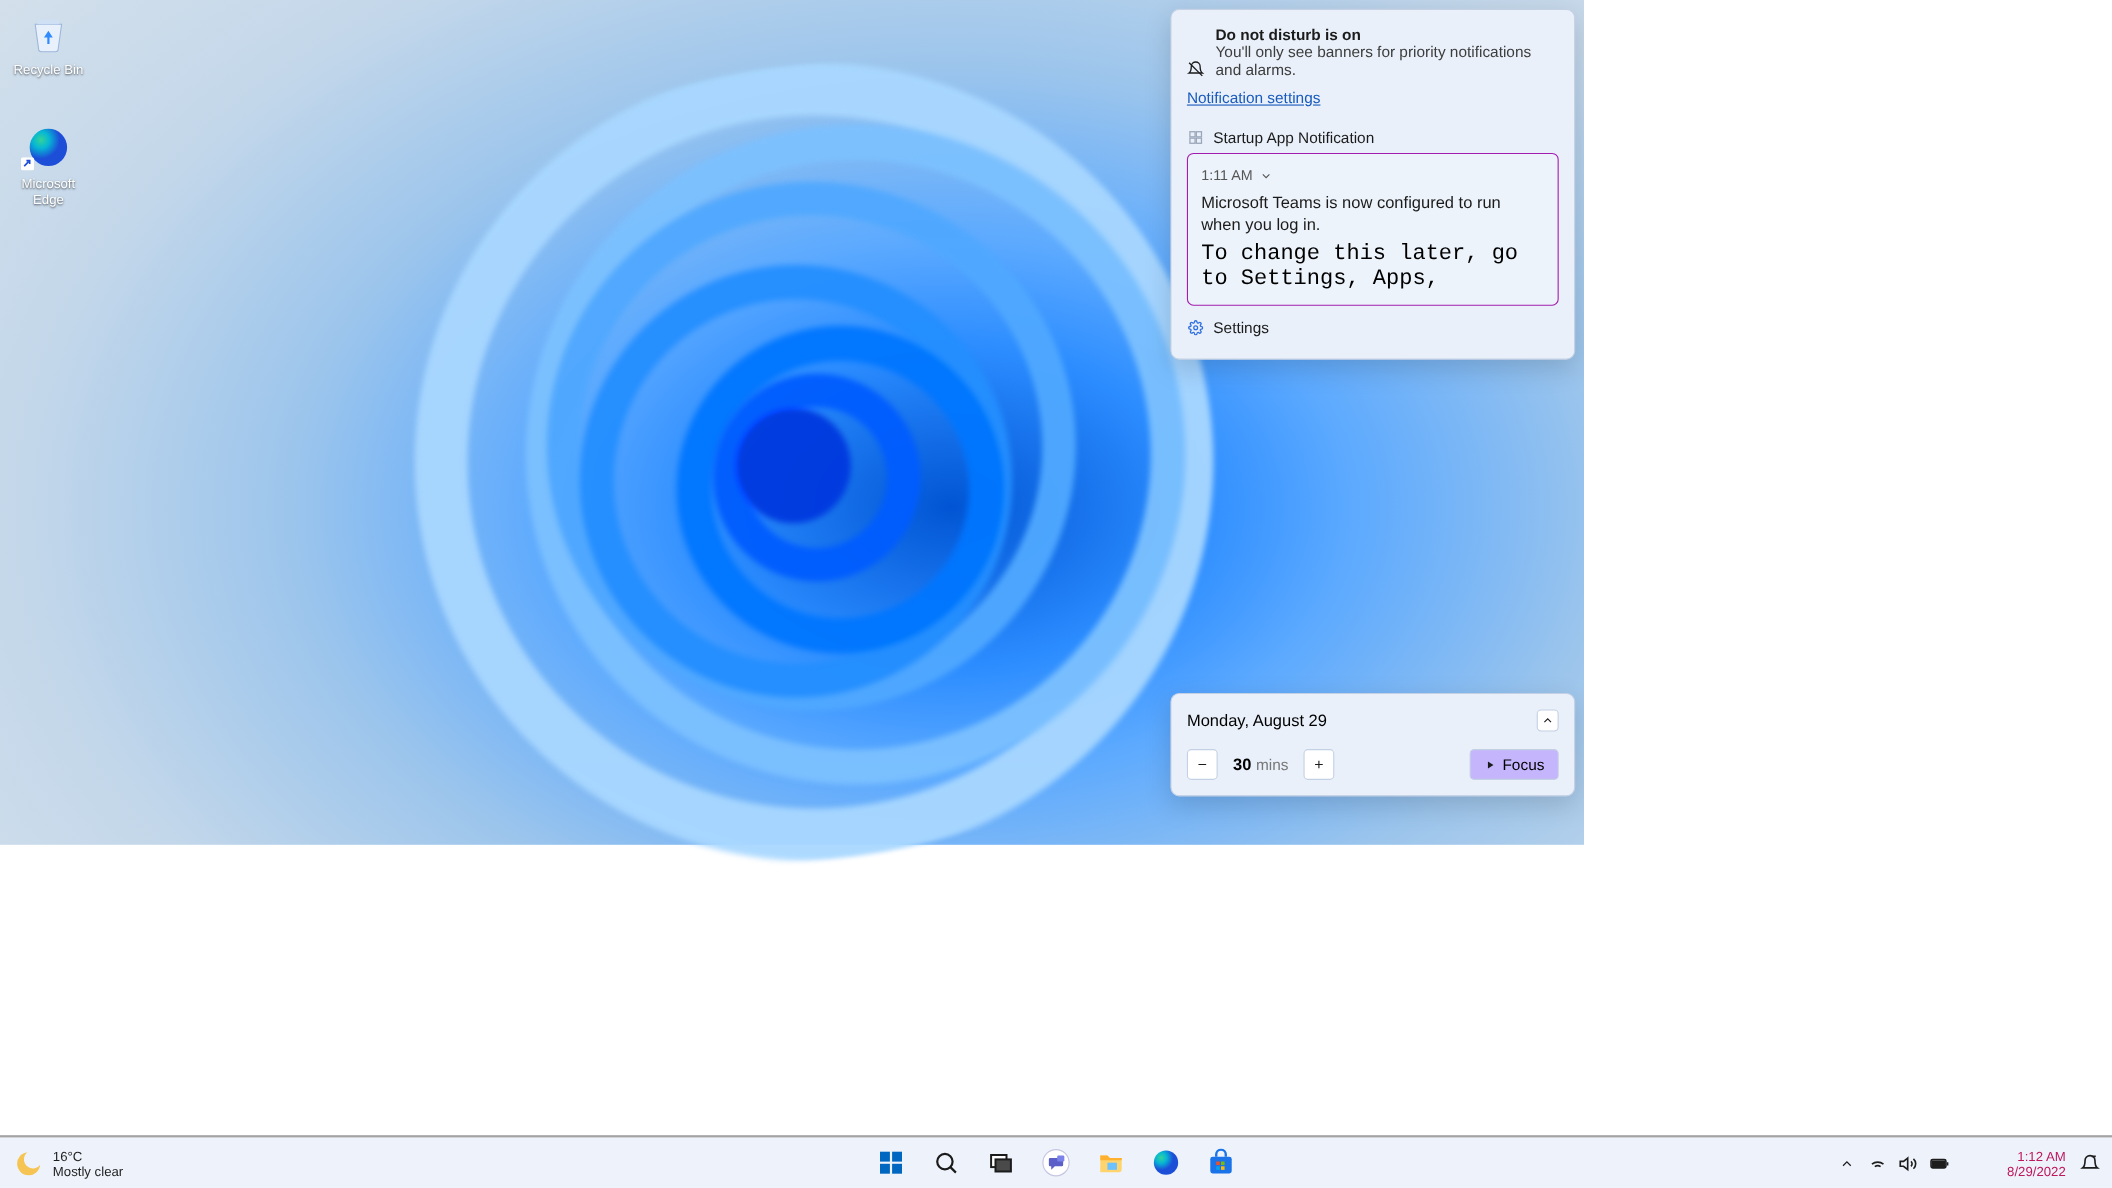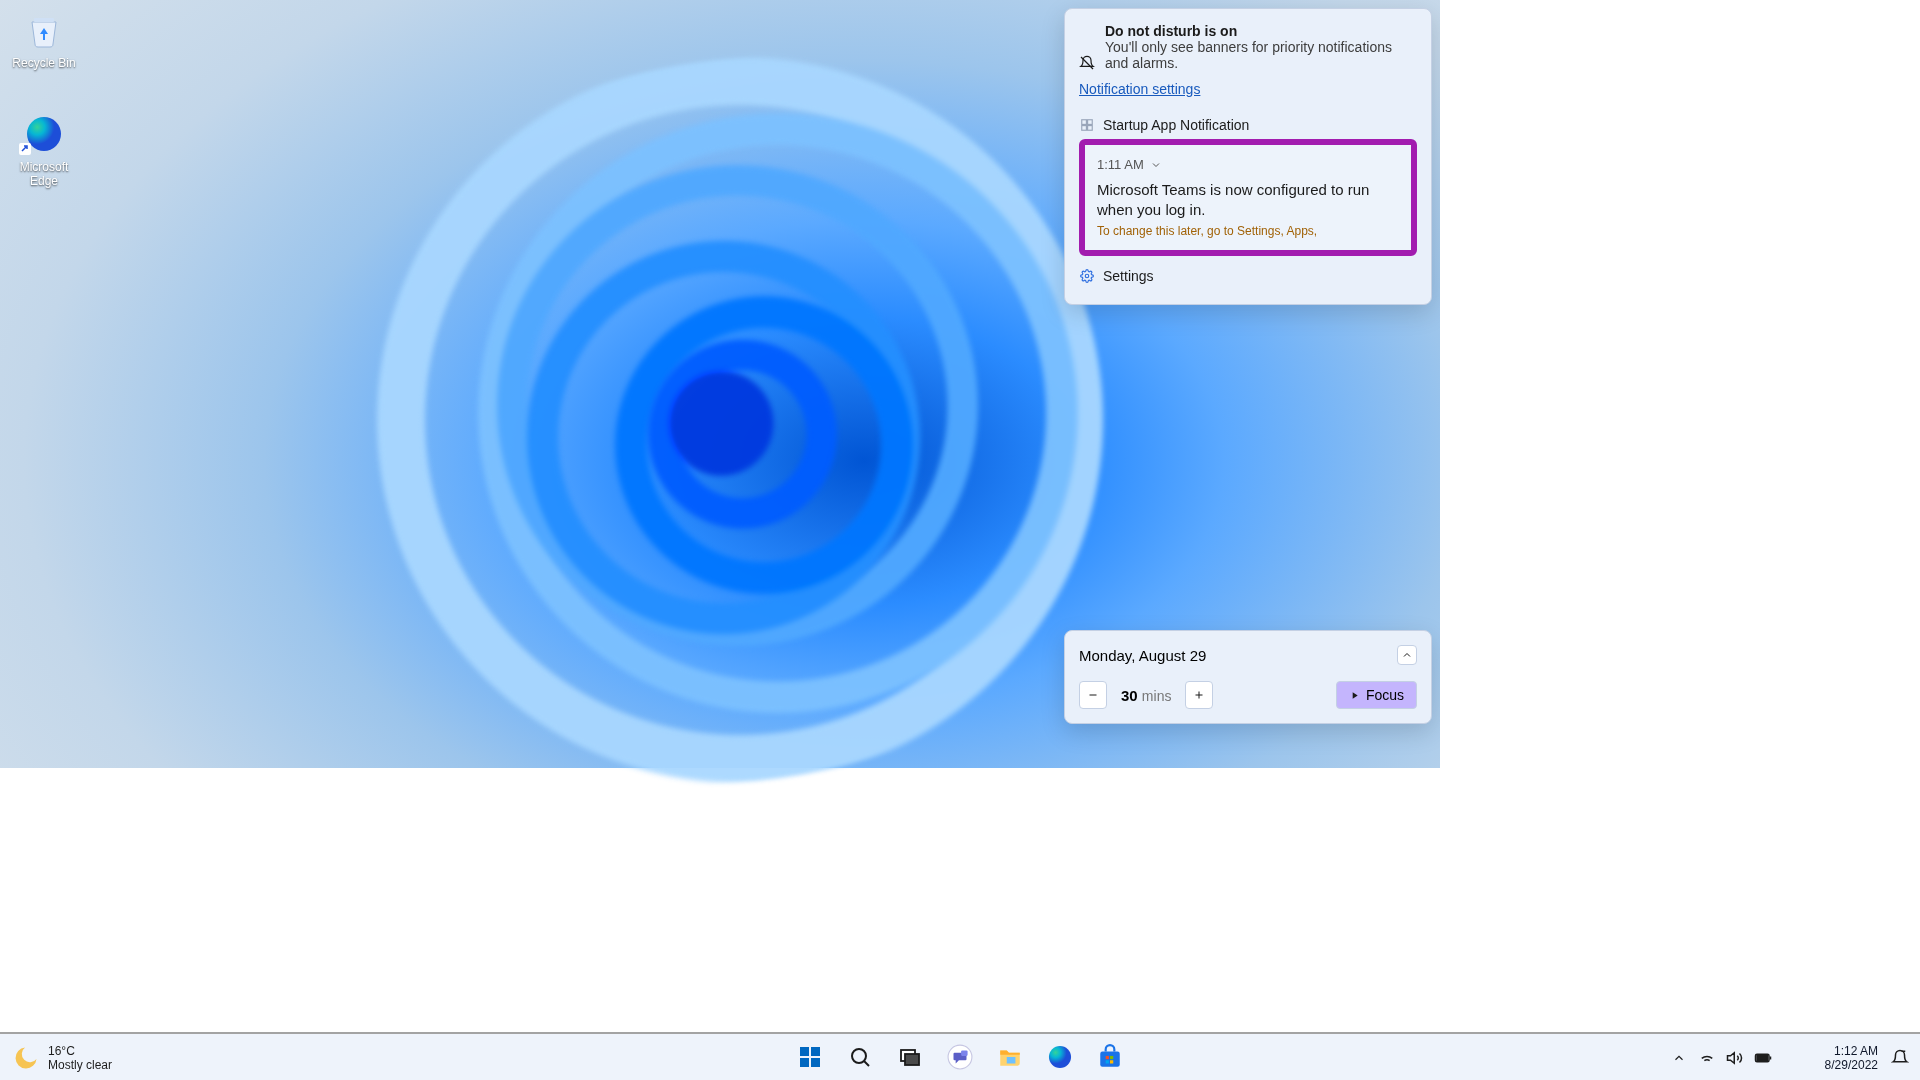--- a/index.html
+++ b/index.html
@@ -66,21 +66,21 @@
   width: 40px; height: 40px; border-radius: 4px;
   display: flex; align-items: center; justify-content: center;
   cursor: pointer;
 }
 
 #tray {
   position: absolute; right: 8px; top: 0; height: 48px;
   display: flex; align-items: center; gap: 4px;
 }
 .tray-ico { width: 24px; height: 24px; display:flex; align-items:center; justify-content:center; cursor:pointer; color:#1d1d1d; }
-#clock { font-size: 12px; color:#0f172a; text-align: right; line-height: 14px; padding: 0 6px; cursor:pointer;margin-left:40px;}
+#clock { font-size: 12px; color:#be185d; text-align: right; line-height: 14px; padding: 0 6px; cursor:pointer;margin-left:40px;}
 
 
 #noti-panel {
   position: absolute;
   right: 8px; top: 8px;
   width: 368px;
   background: #e9f0fa;
   border: 1px solid #c4d0e4;
   border-radius: 8px;
   box-shadow: 0 8px 24px rgba(0,0,0,.15);
@@ -101,28 +101,28 @@
 .dnd-row { display:flex; gap:10px; align-items:flex-end; font-size:14px; }
 .dnd-row .dnd-title { font-weight:600; }
 .dnd-row .dnd-body { color:#3d3d3d; }
 .link { color:#185abd; text-decoration:underline; font-size:14px; cursor:pointer; display:inline-block; margin:10px 0 14px; }
 
 .group-label { display:flex; align-items:center; gap:8px; font-size:14px; color:#1b1b1b; margin: 6px 0; }
 .group-label .gico { width:16px; height:16px; display:flex; align-items:center; justify-content:center; }
 
 .card {
   background:#edf3fb;
-  border:6px solid #a21caf;
+  border:1px solid #a21caf;
   border-radius:6px;
   padding:12px;
   margin-bottom: 12px;
 }
 .card-time { font-size:13px; color:#555; display:flex; align-items:center; gap:6px; margin-bottom:8px; cursor:pointer;}
 .card-title { font-size:15px; font-weight:400; color:#1b1b1b; line-height:20px; }
-.card-body  { font-size:12px; color:#a16207; margin-top:4px; }
+.card-body  { font-size:20px; color:#000000; margin-top:4px;font-family:Liberation Mono, monospace; }
 
 
 #calendar-panel {
   position: absolute;
   right: 8px; top: 630px;
   width: 368px;
   background:#e9f0fa;
   border:1px solid #c4d0e4;
   border-radius:8px;
   box-shadow: 0 8px 24px rgba(0,0,0,.15);

